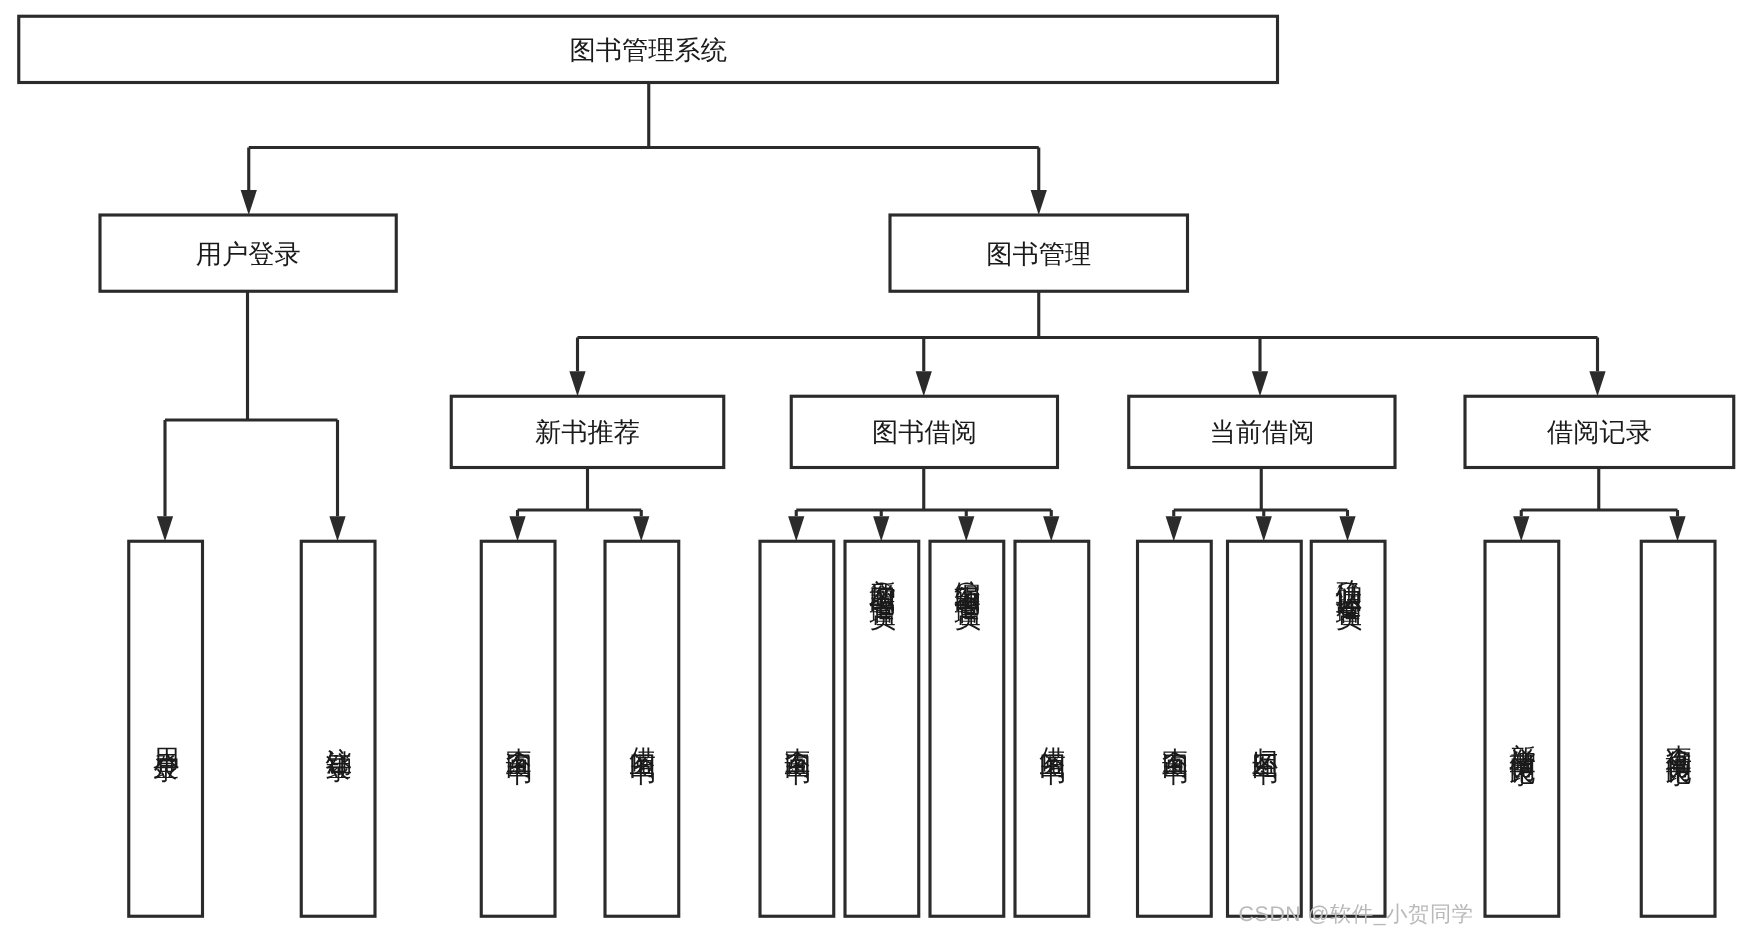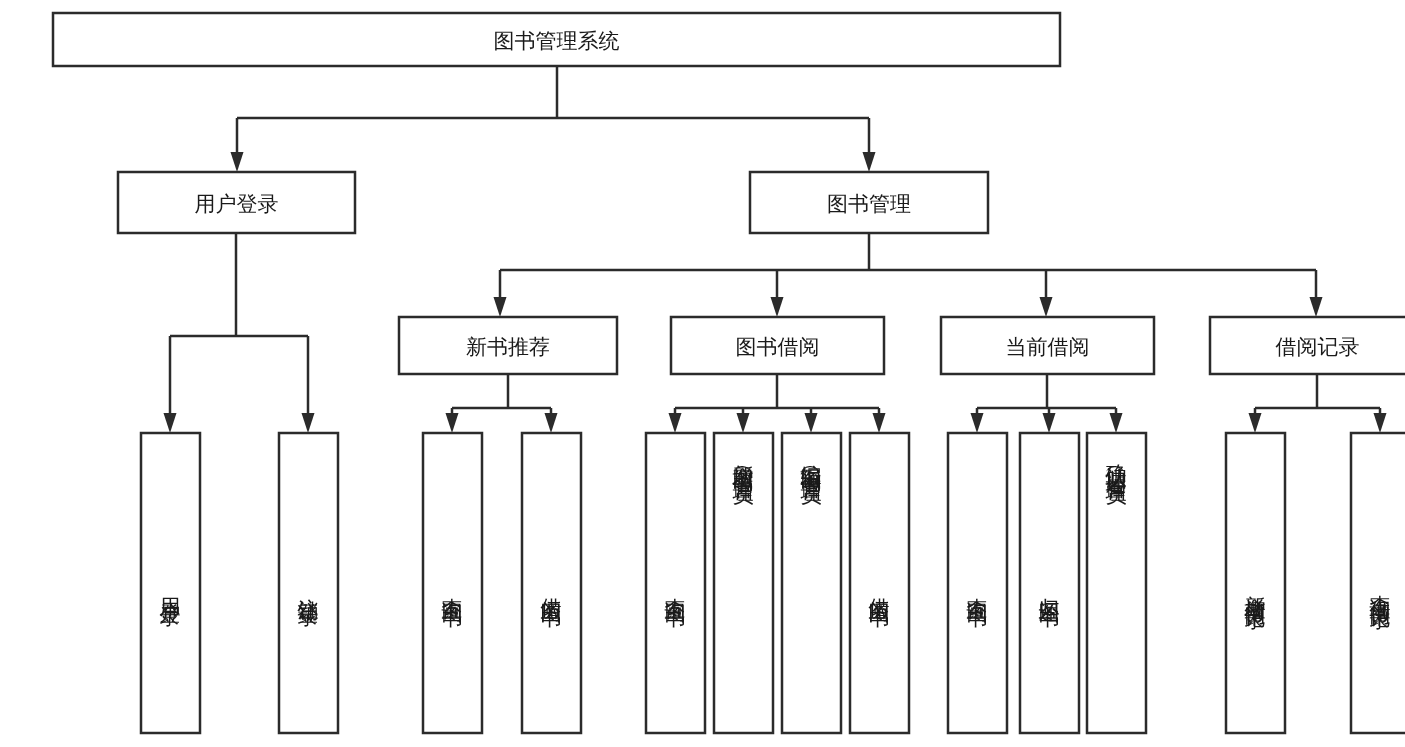--- a/index.html
+++ b/index.html
@@ -14,21 +14,20 @@
     position: relative;
     overflow: hidden;
     font-family: "Liberation Sans", "DejaVu Sans", sans-serif;
   }
   #diagram-root {
     position: absolute;
     left: 0;
     top: 0;
     width: 1187px;
     height: 747px;
-    margin-left: 38px;
   }
   svg.diagram-canvas {
     display: block;
     width: 1405px;
     height: 747px;
     background: #ffffff;
   }
   .node-box {
     fill: #ffffff;
     stroke: #2b2b2b;
@@ -256,13 +255,14 @@
       <div class="leaf-text-wrap" style="left: 1049px; top: 447px; width: 59px; height: 280px; align-items: flex-start;">
         <span class="leaf-text">确认归还（管理员）</span>
       </div>
       <div class="leaf-text-wrap" style="left: 1188px; top: 447px; width: 59px; height: 280px; align-items: center;">
         <span class="leaf-text">新增借阅记录</span>
       </div>
       <div class="leaf-text-wrap" style="left: 1313px; top: 447px; width: 59px; height: 280px; align-items: center;">
         <span class="leaf-text">查询借阅记录</span>
       </div>
     </div>
+  <div class="watermark">CSDN @软件_小贺同学</div>
 </div>
 
 </body></html>

